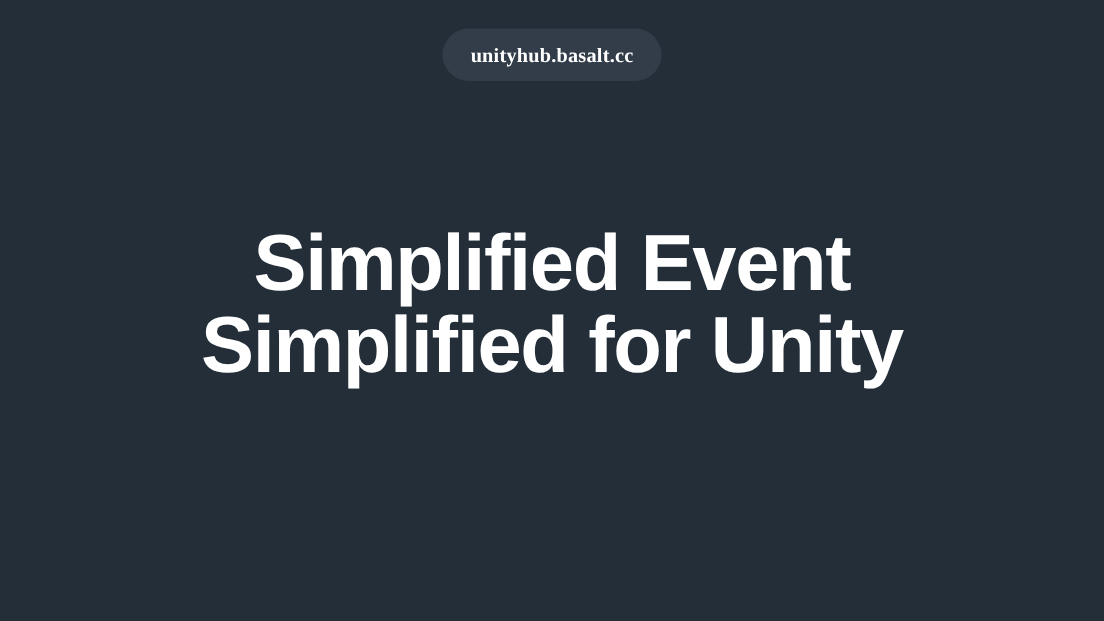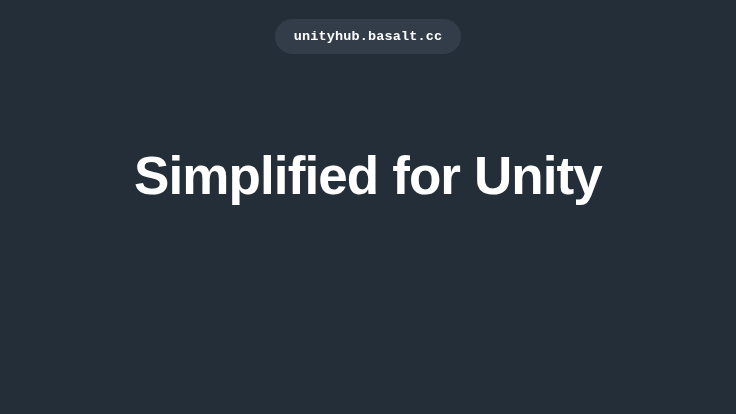--- a/index.html
+++ b/index.html
@@ -46,21 +46,21 @@
     box-sizing: border-box;
   }
 
   .url-pill-text {
     color: #ffffff;
     font-size: 13.5px;
     font-weight: bold;
     letter-spacing: 0.15px;
     line-height: 1;
     white-space: nowrap;
-    font-family: Liberation Mono, monospace;
+    font-family: Liberation Serif, serif;
   }
 
   
   .hero {
     position: absolute;
     top: 148px;
     left: 0;
     width: 736px;
     display: flex;
     flex-direction: column;
@@ -90,17 +90,18 @@
 <div class="screen">
 
   <div class="url-bar-wrap">
     <div class="url-pill">
       <span class="url-pill-text">unityhub.basalt.cc</span>
     </div>
   </div>
 
   <div class="hero">
     <h1 class="hero-title">
+      <span class="hero-title-line">Simplified Event</span>
       <span class="hero-title-line">Simplified for Unity</span>
     </h1>
   </div>
 
 </div>
 
 </body></html>

